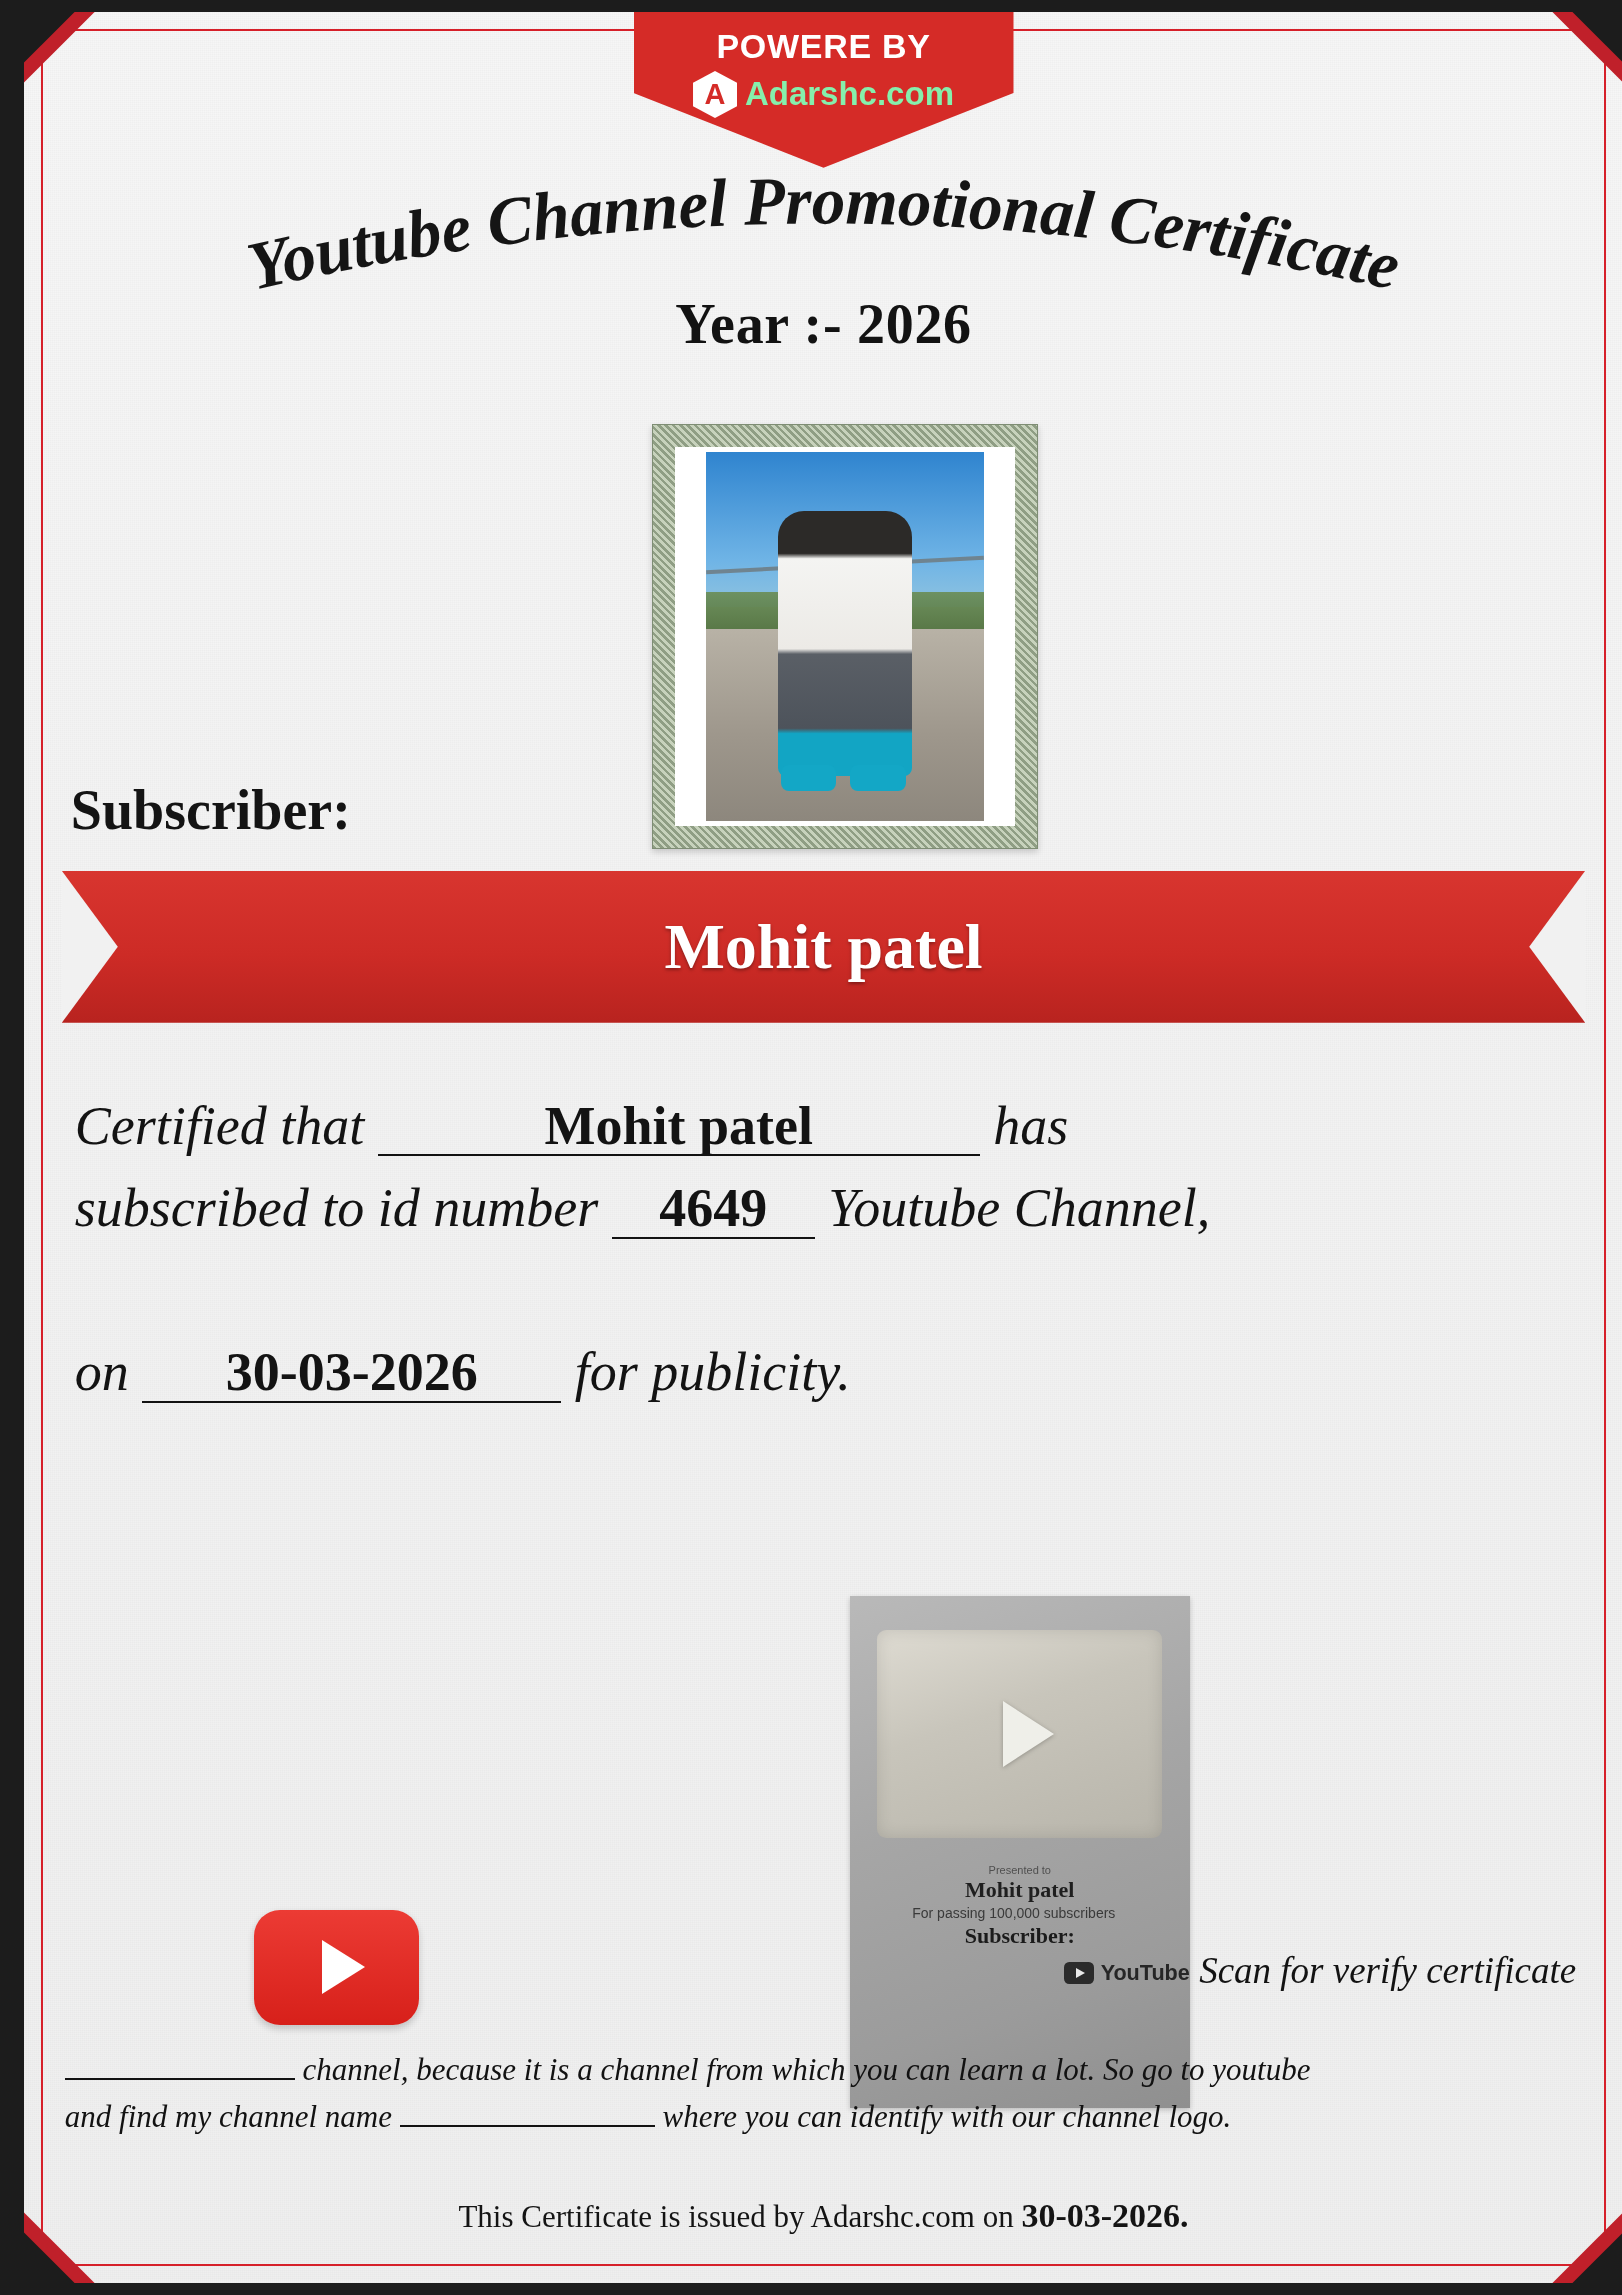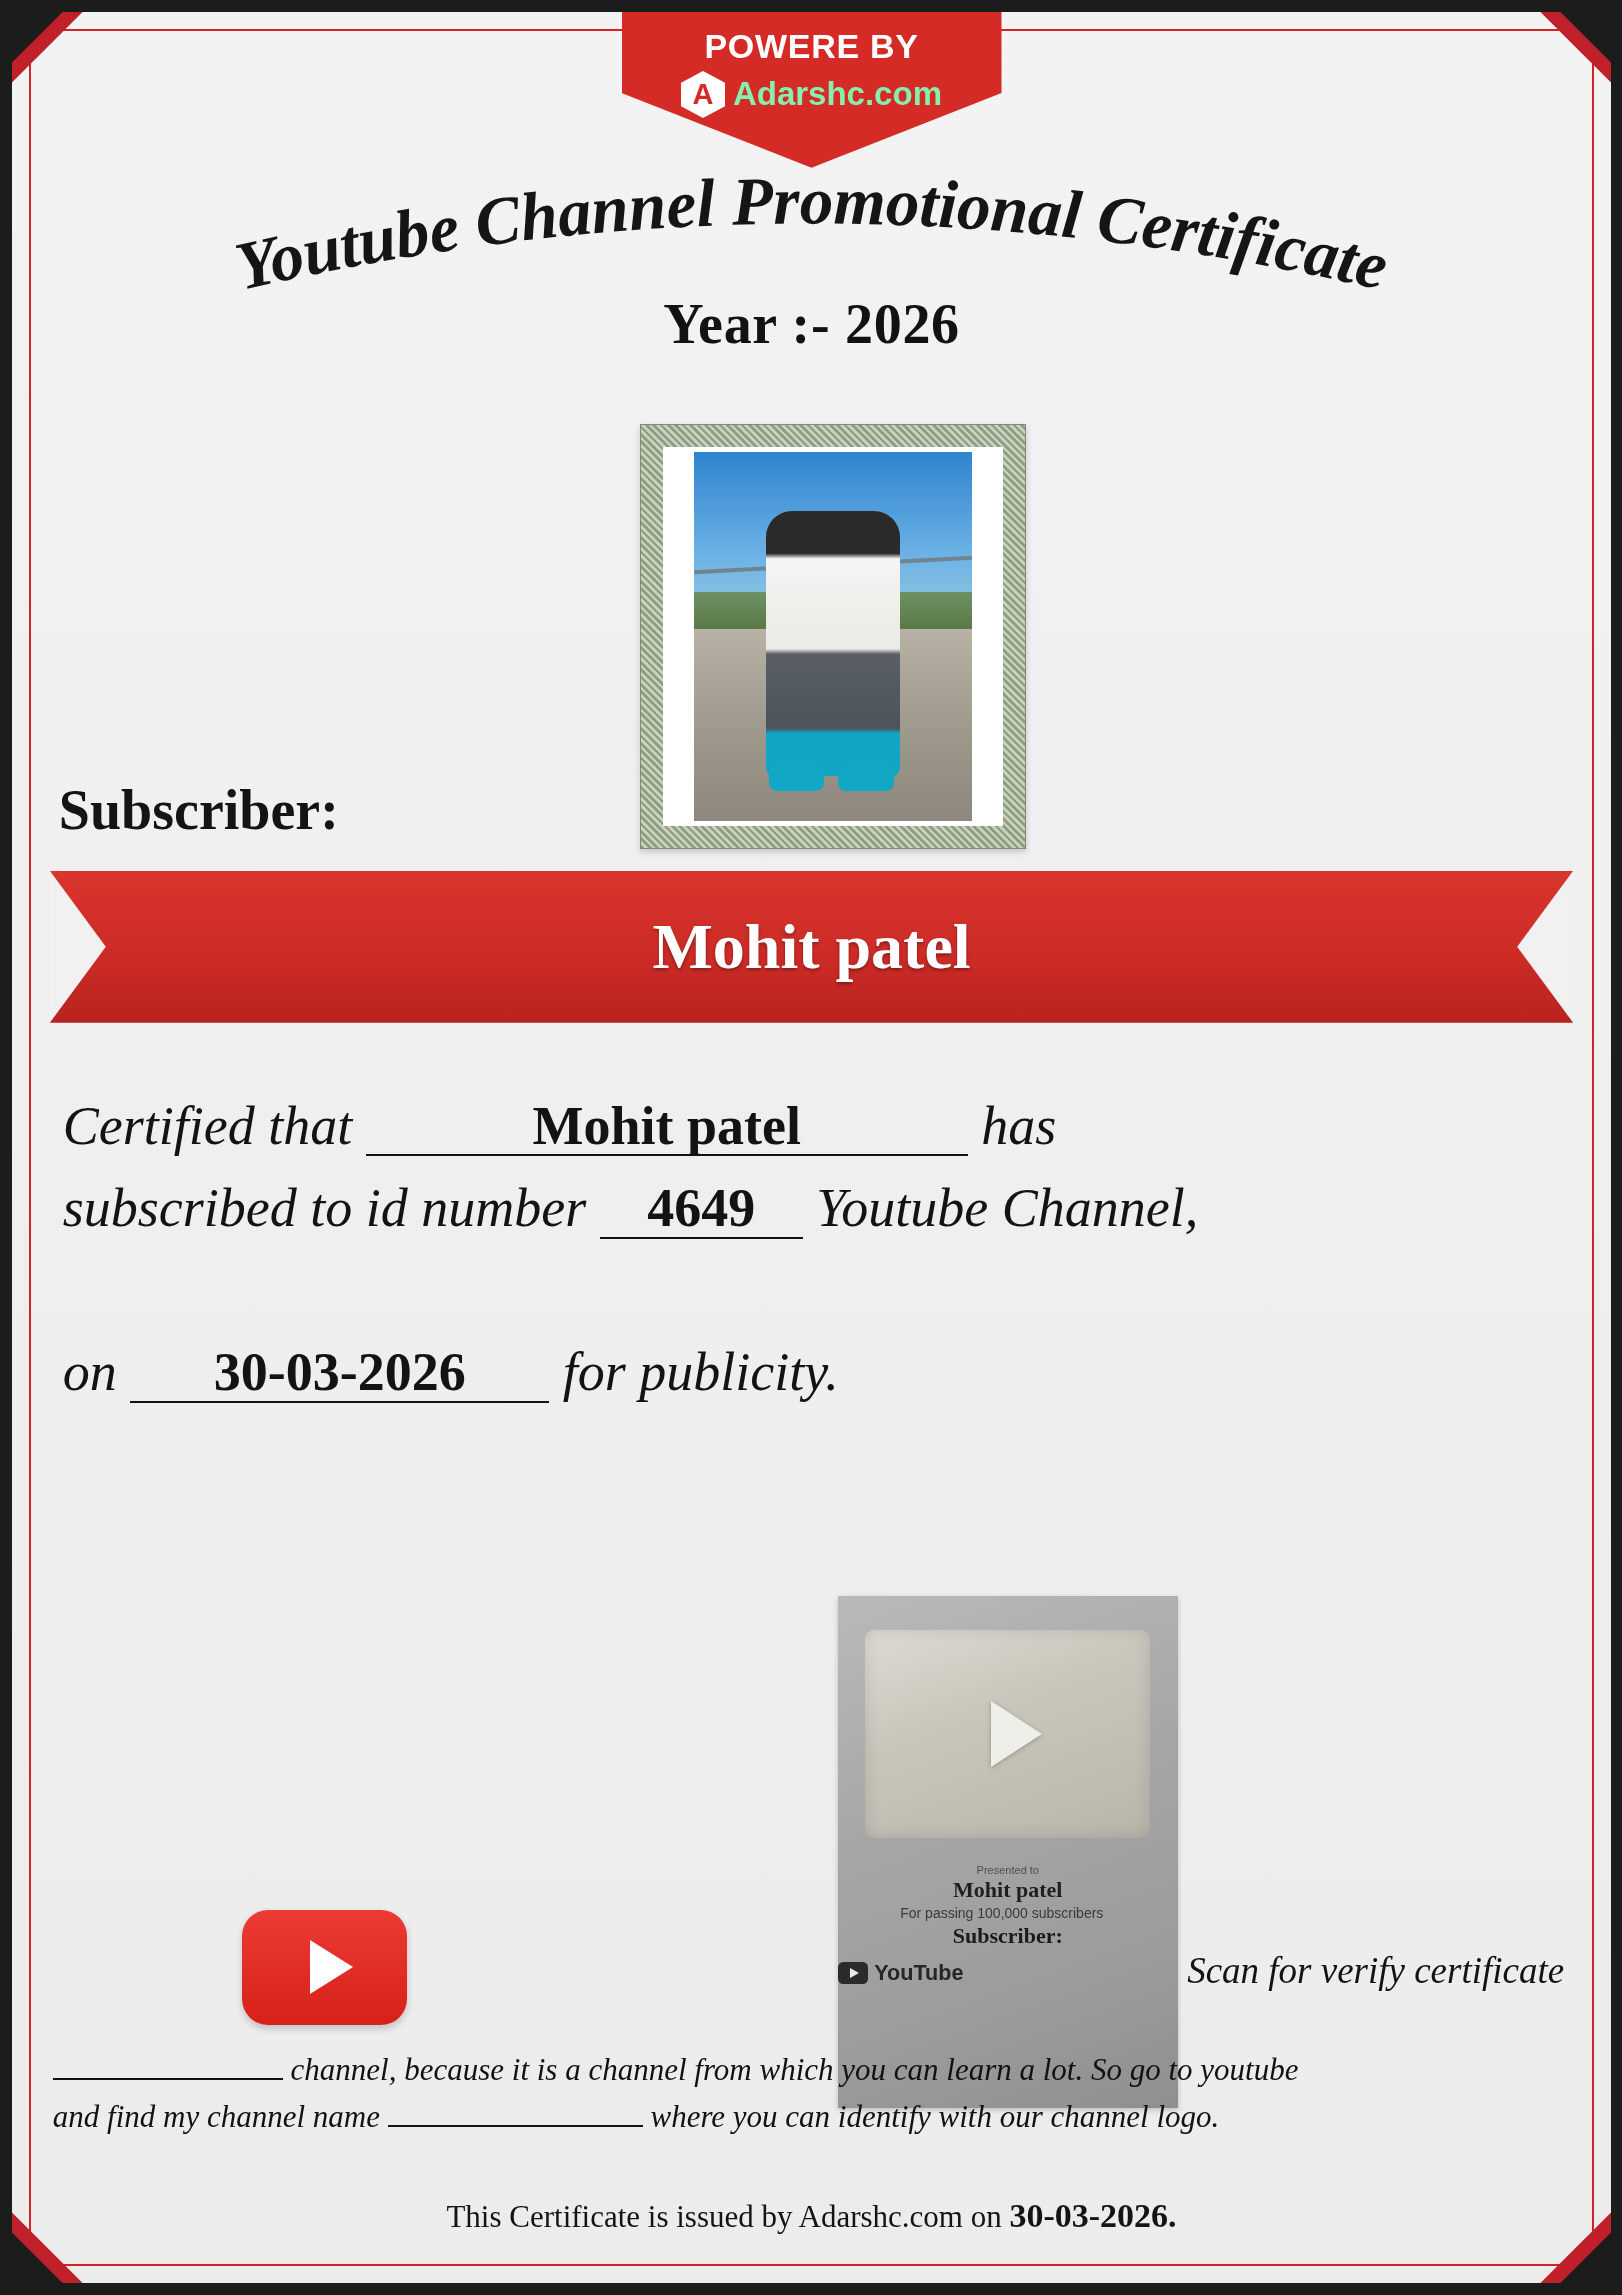--- a/index.html
+++ b/index.html
@@ -26,20 +26,21 @@
   .sheet {
     position: relative;
     width: 100%;
     height: 100%;
     box-sizing: border-box;
     background:
       repeating-linear-gradient(0deg, rgba(0,0,0,0.012) 0px, rgba(0,0,0,0.012) 0.7px, rgba(255,255,255,0) 0.7px, rgba(255,255,255,0) 2px),
       repeating-linear-gradient(90deg, rgba(0,0,0,0.012) 0px, rgba(0,0,0,0.012) 0.7px, rgba(255,255,255,0) 0.7px, rgba(255,255,255,0) 2px),
       linear-gradient(180deg, #f6f6f6 0%, #f2f2f2 50%, #efefef 100%);
     overflow: hidden;
+    margin-left: 12px;
   }
   
   .inner-border {
     position: absolute;
     left: 17px; top: 17px; right: 17px; bottom: 17px;
     border: 2px solid #d6202a;
     pointer-events: none;
   }
   
   .corner {
@@ -314,21 +315,21 @@
   }
   .plaque-subscriber {
     position: absolute; left: 0; right: 0; top: 327px;
     font-family: "Liberation Serif", serif;
     font-weight: bold;
     font-size: 22px;
     color: #1b1b1b;
   }
   .plaque-yt {
     position: absolute; left: 0; right: 0; top: 364px;
-    display: flex; align-items: center; justify-content: flex-start; gap: 6.5px;
+    display: flex; align-items: center; justify-content: flex-end; gap: 6.5px;
   }
   .plaque-yt .yt-box {
     width: 30px; height: 21.6px; background: #2b2b2b; border-radius: 5.2px;
     display: flex; align-items: center; justify-content: center;
   }
   .plaque-yt .yt-box i {
     display: block; width: 0; height: 0;
     border-left: 9.2px solid #e9e9e9;
     border-top: 5.9px solid transparent;
     border-bottom: 5.9px solid transparent;

